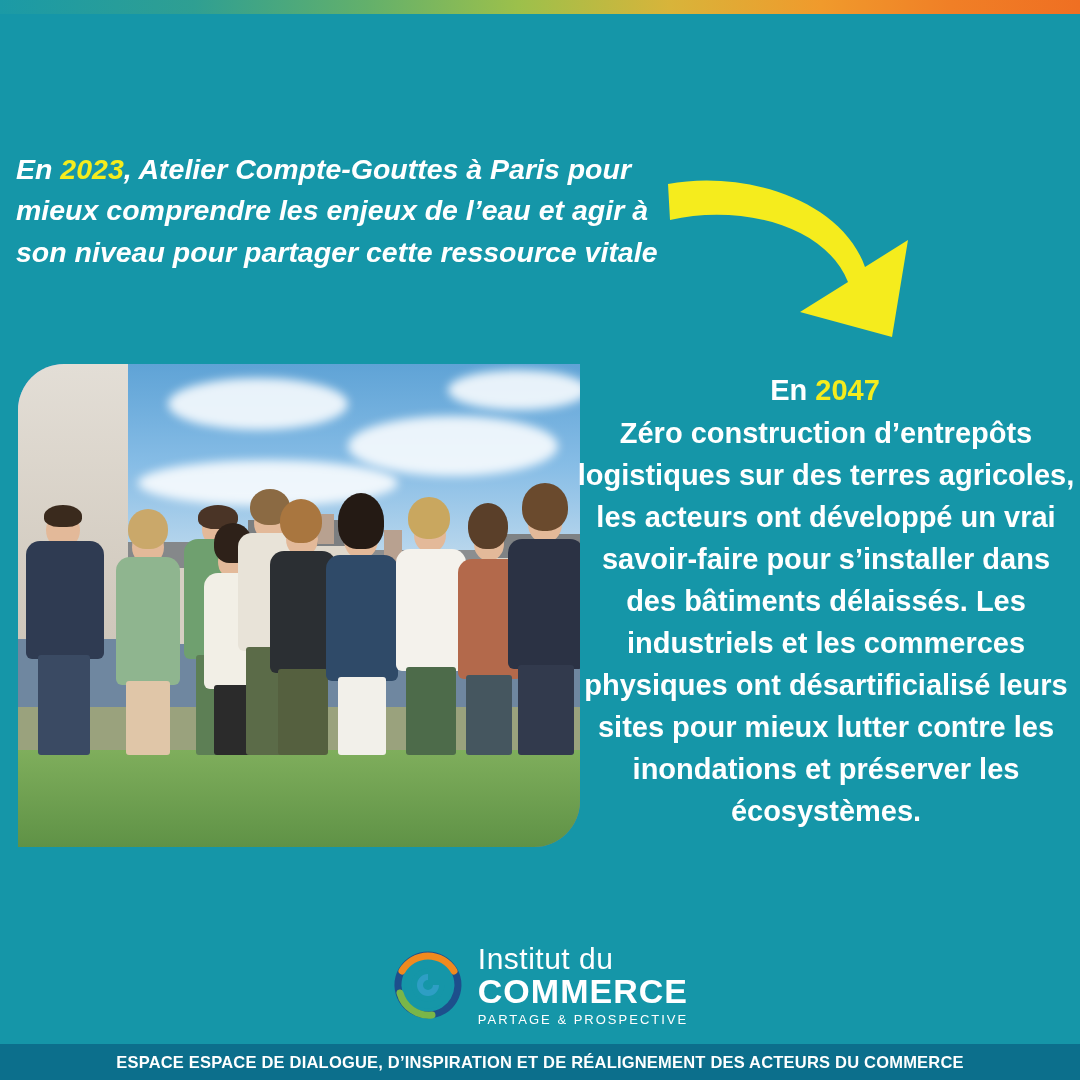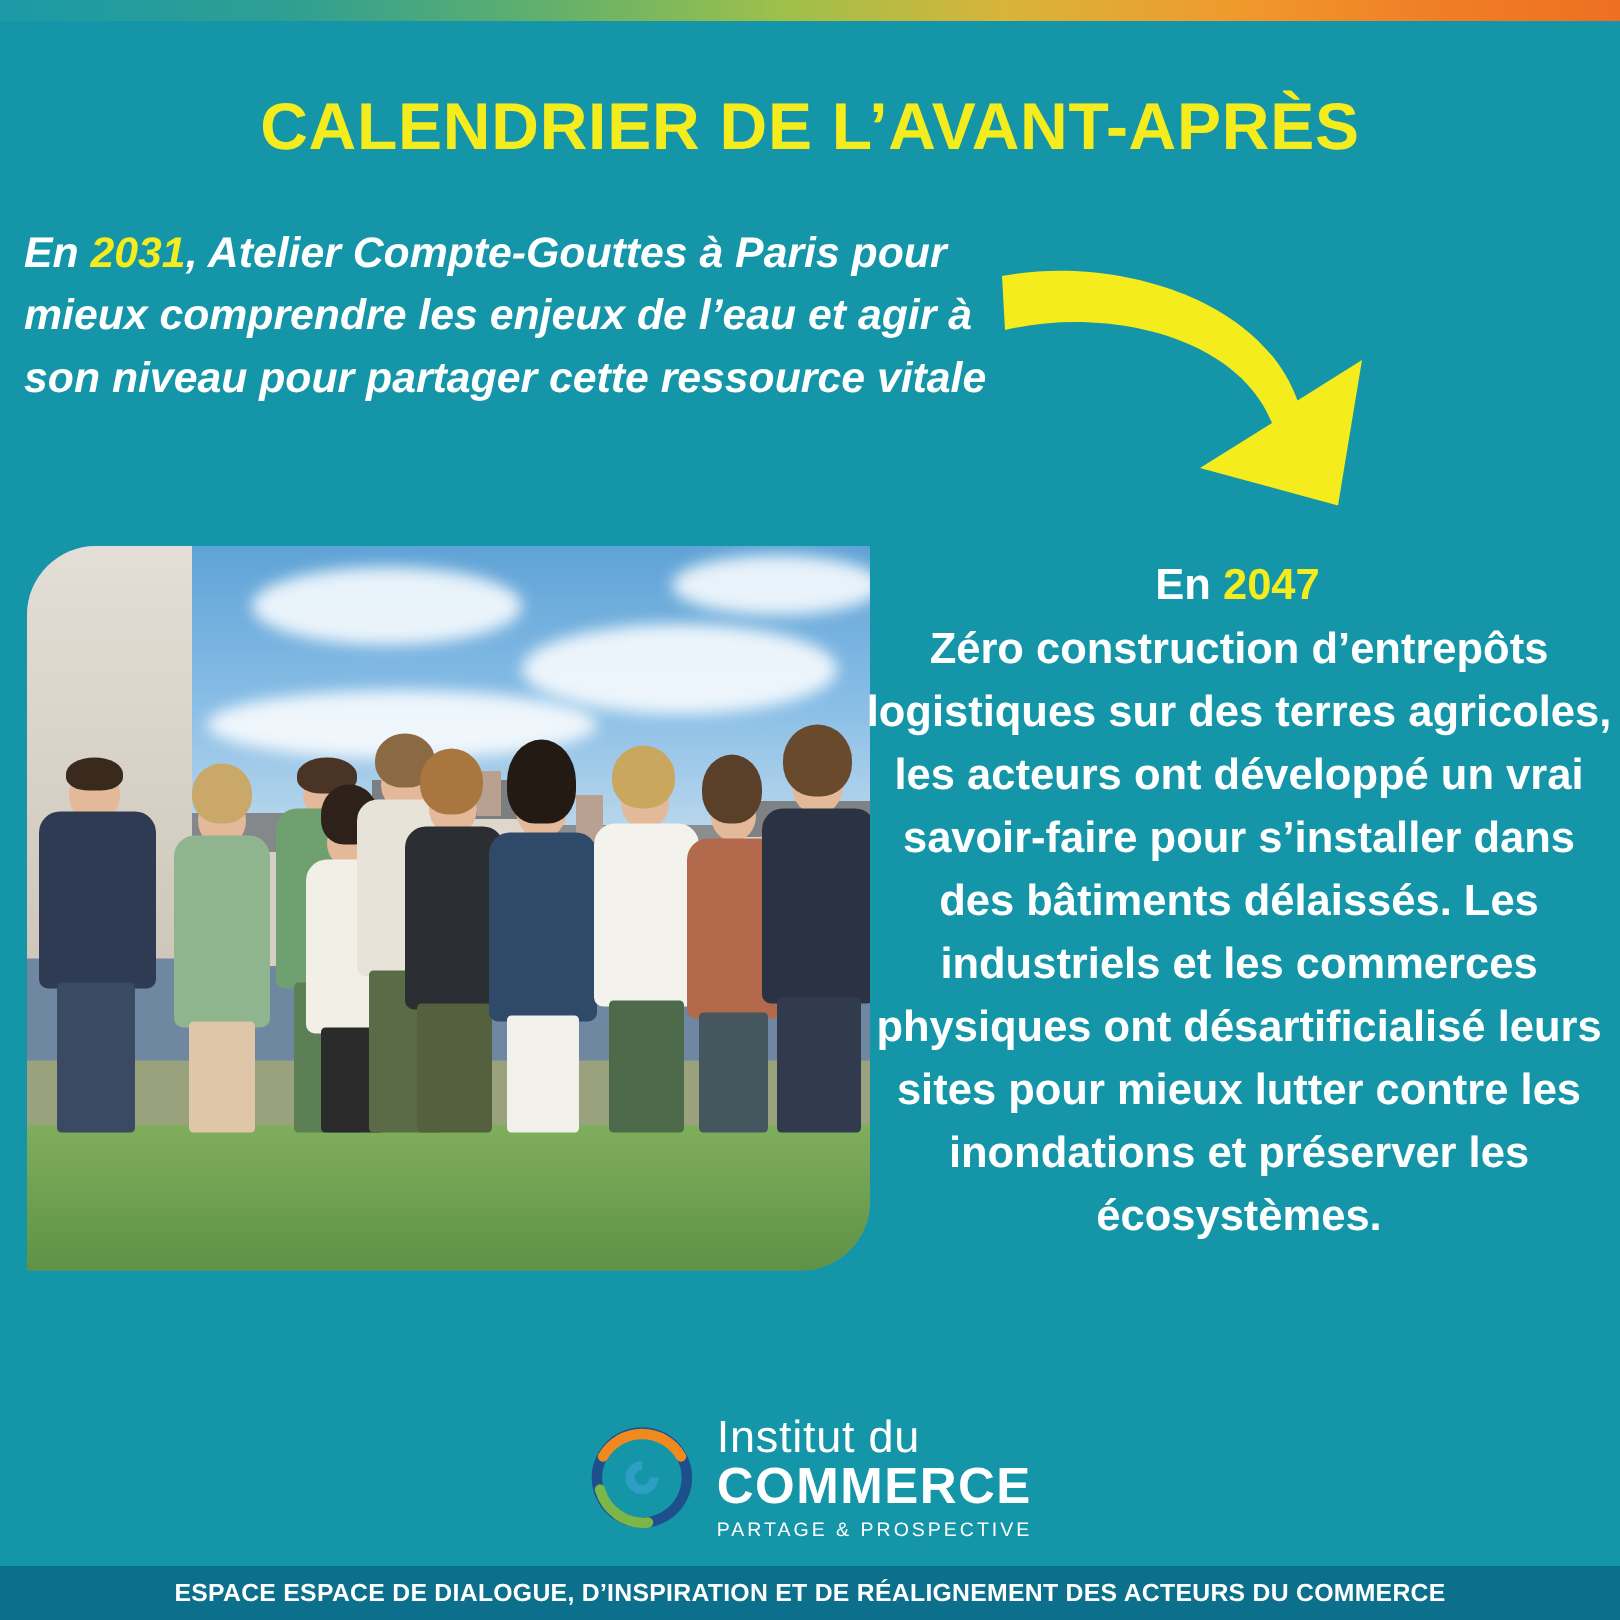--- a/index.html
+++ b/index.html
@@ -133,24 +133,23 @@
     letter-spacing:0.2px;
   }
 </style>
 </head>
 <body>
 
 <div id="top-bar"></div>
 
 <div id="poster">
 
-  <div id="title">CALENDRIER DE L’AVANT-APRÈS</div>
 
   <div id="intro">
-    <span>En </span><span class="year">2031</span><span>, Atelier Compte-Gouttes à Paris pour mieux comprendre les enjeux de l’eau et agir à son niveau pour partager cette ressource vitale</span>
+    <span>En </span><span class="year">2023</span><span>, Atelier Compte-Gouttes à Paris pour mieux comprendre les enjeux de l’eau et agir à son niveau pour partager cette ressource vitale</span>
   </div>
 
   <div id="arrow">
     <svg width="250" height="190" viewBox="0 0 250 190" xmlns="http://www.w3.org/2000/svg">
       <path d="M8 22 C 80 8, 180 35, 205 105 L 248 78 L 232 175 L 140 150 L 188 120 C 165 62, 78 42, 10 58 Z" fill="#f5ec1d"></path>
     </svg>
   </div>
 
   <div id="photo">
     <div class="sky"></div>

